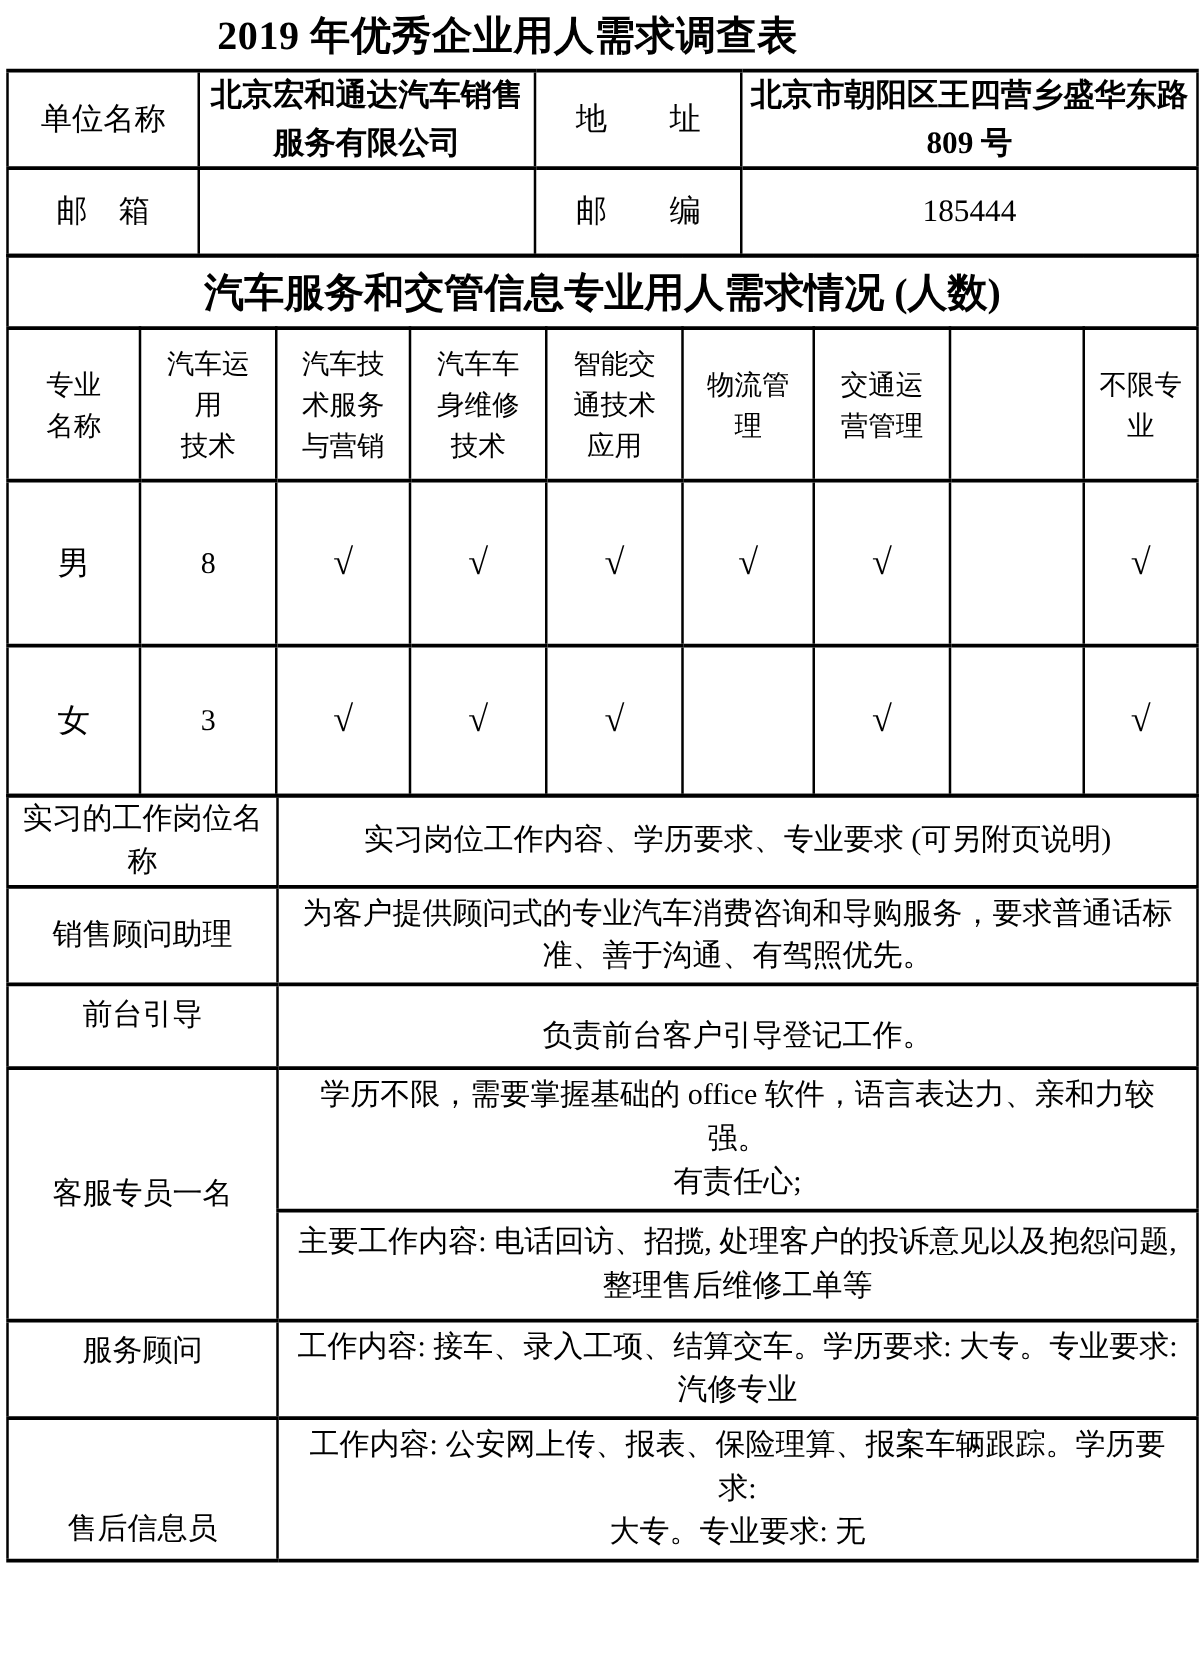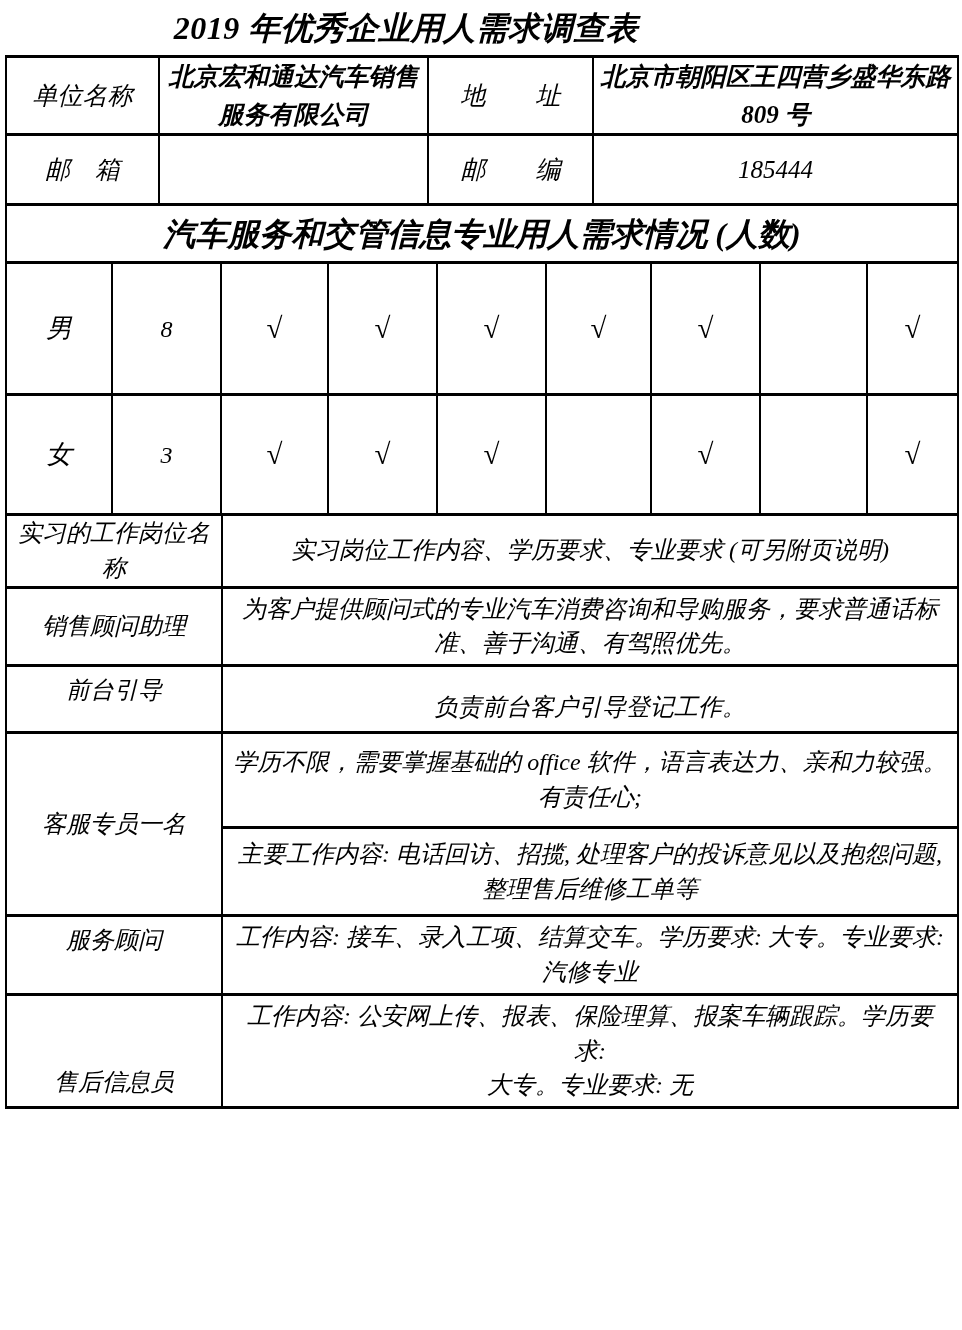--- a/index.html
+++ b/index.html
@@ -2,21 +2,21 @@
 <html><head>
 <meta charset="utf-8">
 <style>
   * { margin:0; padding:0; box-sizing:border-box; }
   html,body { background:#fff; }
   body {
     width:962px; height:1330px;
     font-family:"Liberation Serif","DejaVu Serif",serif;
     color:#000; overflow:hidden;
   }
-  .page { width:812px; height:1330px; background:#fff; padding-top:8px;font-style:italic; }
+  .page { width:812px; height:1330px; background:#fff; padding-top:8px; }
   .doc-title {
     text-align:center; font-size:32px; font-weight:bold;
     line-height:40px; margin-bottom:7px; letter-spacing:0.5px;
   }
   table {
     border-collapse:collapse; table-layout:fixed;
     margin-left:5px; width:952px;
   }
   .t2, .t3 { margin-top:-3px; }
   td {
@@ -83,20 +83,33 @@
         <col style="width:109px">
         <col style="width:105px">
       <col style="width:109px">
         <col style="width:107px">
         <col style="width:91px">
     </colgroup>
     <tbody>
         <tr class="sec-hdr" style="height:58px">
       <td colspan="9">汽车服务和交管信息专业用人需求情况 (人数)</td>
     </tr>
+    <tr class="col-hdr" style="height:122px">
+      <td>专业
+名称</td>
+      <td>汽车运用
+技术</td>
+      <td>汽车技术服务与营销</td>
+      <td>汽车车身维修技术</td>
+      <td>智能交通技术应用</td>
+      <td>物流管理</td>
+      <td>交通运营管理</td>
+      <td></td>
+      <td class="narrow">不限专业</td>
+    </tr>
     <tr class="data-row" style="height:132px">
       <td class="gender">男</td>
       <td>8</td>
       <td class="check">√</td>
       <td class="check">√</td>
       <td class="check">√</td>
       <td class="check">√</td>
       <td class="check">√</td>
       <td class="check"></td>
       <td class="check">√</td>

